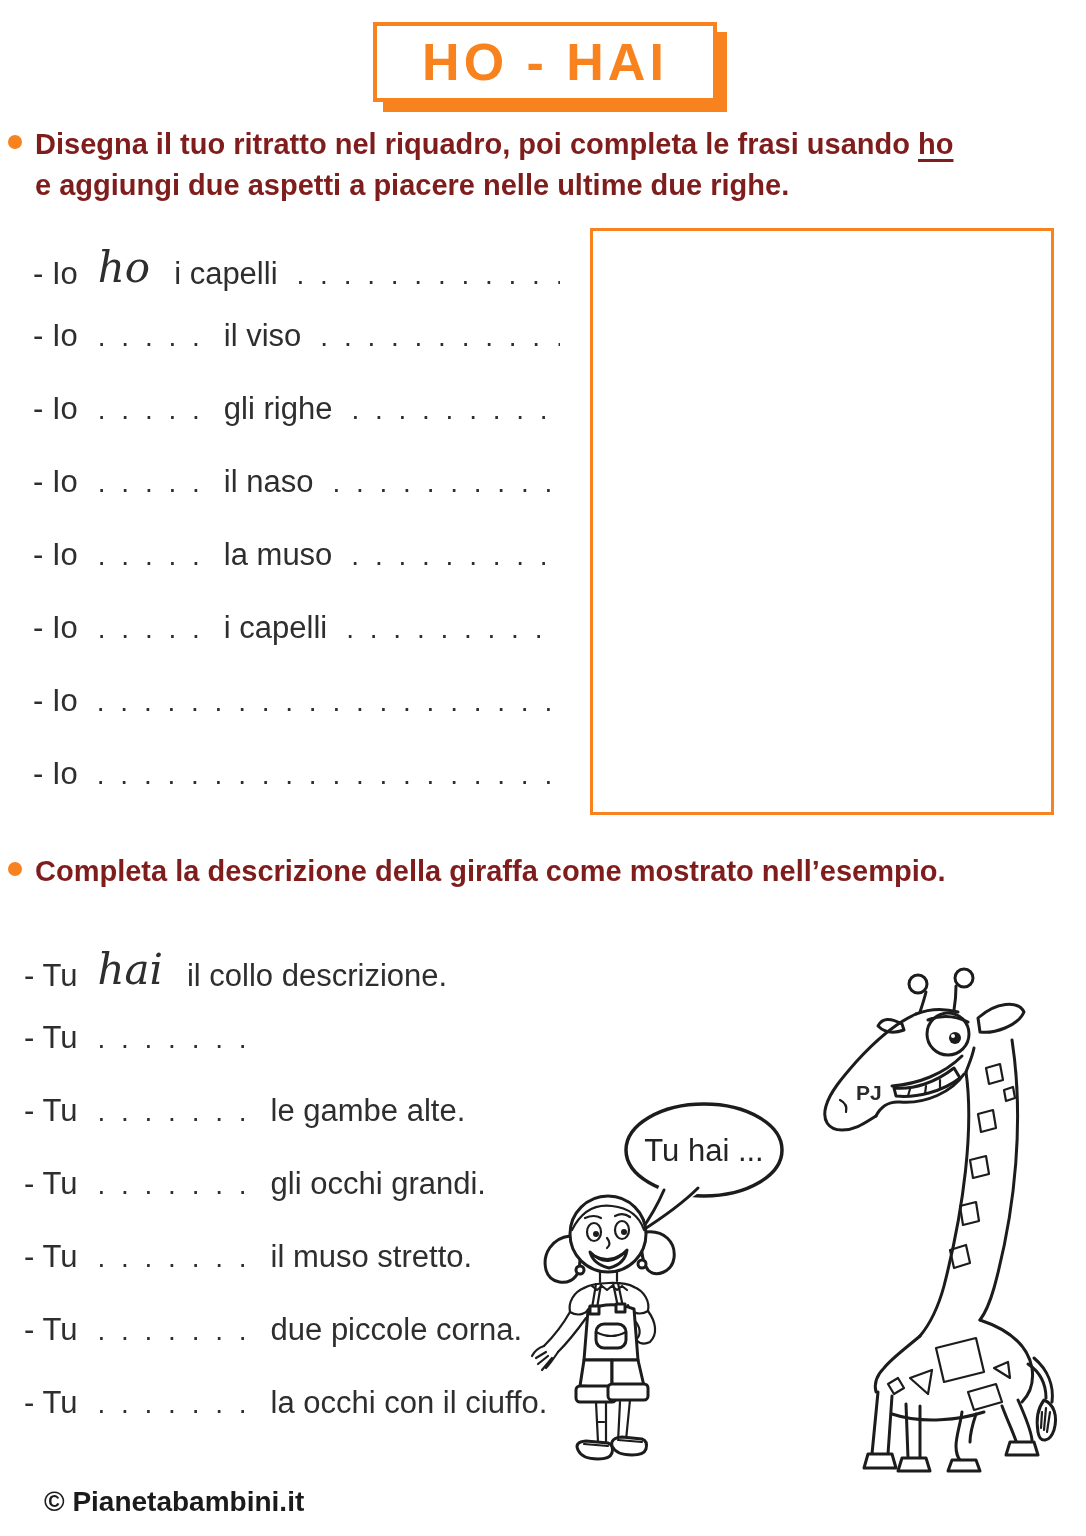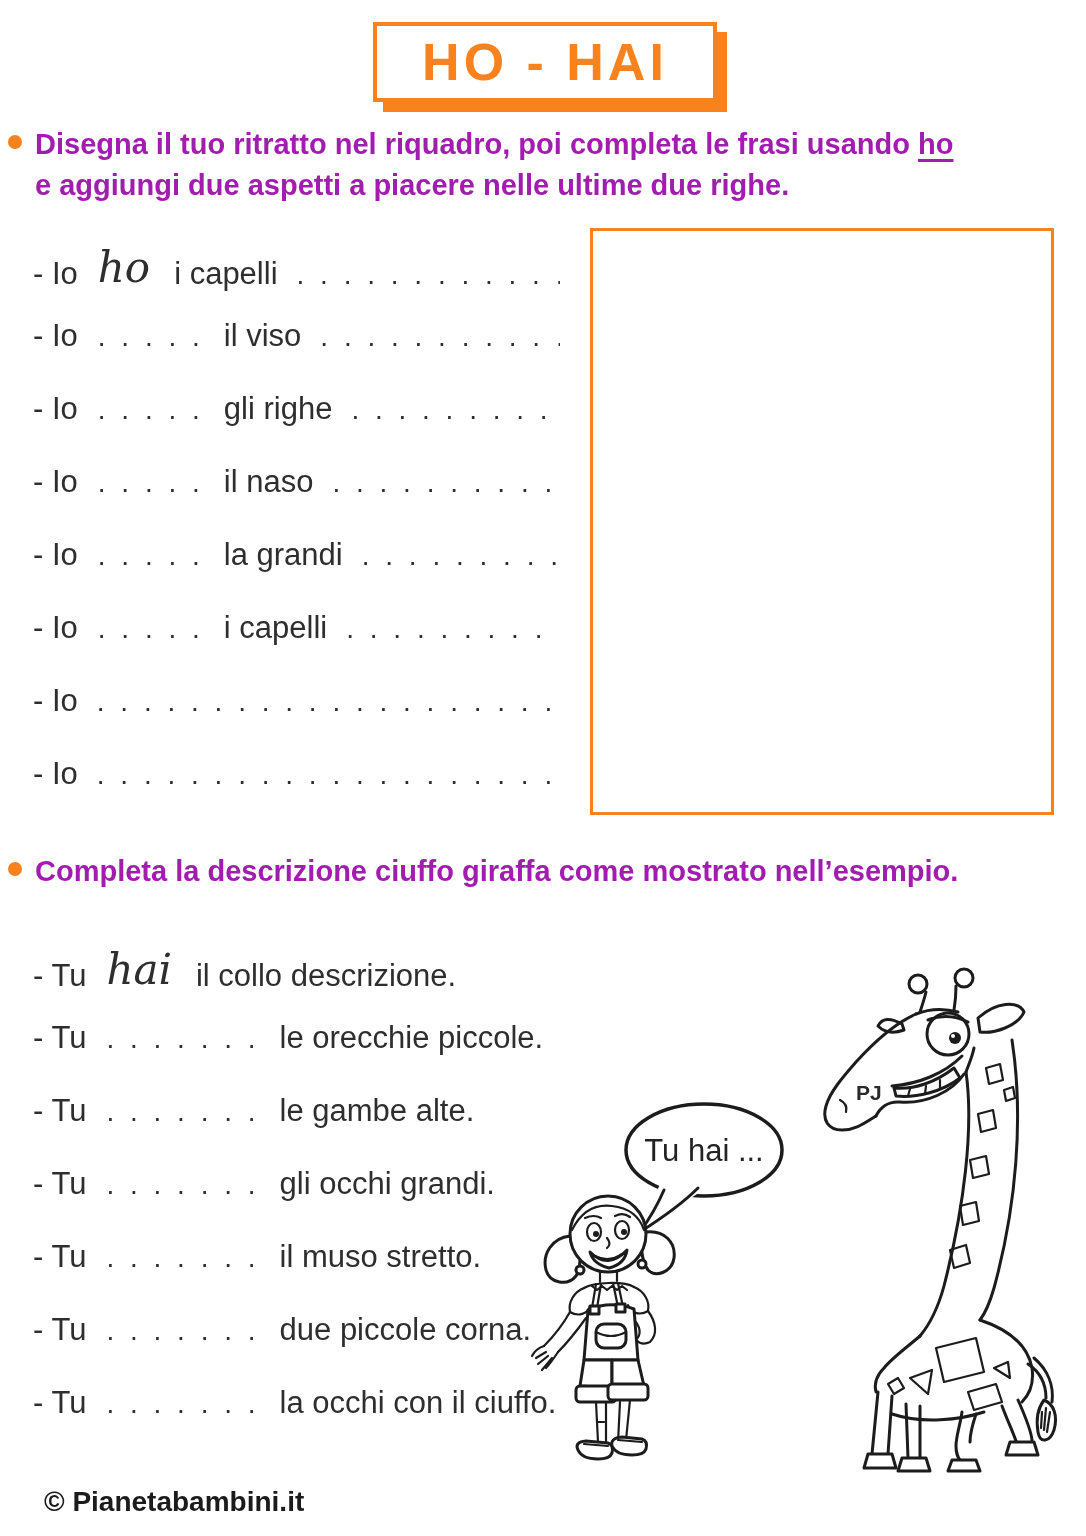--- a/index.html
+++ b/index.html
@@ -7,30 +7,30 @@
         font-family:"Liberation Sans",sans-serif;color:#232323;}
 
   
   .title-box{position:absolute;left:373px;top:22px;width:344px;height:80px;background:#fff;
              border:4px solid #F8821D;box-shadow:10px 10px 0 #F8821D;box-sizing:border-box;
              display:flex;align-items:center;justify-content:center;}
   .title-text{font-size:52px;font-weight:bold;color:#F8821D;letter-spacing:4px;}
 
   
   .instr{position:absolute;display:flex;gap:13px;font-weight:bold;font-size:29px;
-         line-height:1.42;color:#a21caf;}
+         line-height:1.42;color:#7f1d1d;}
   .bullet{width:14px;height:14px;border-radius:50%;background:#F8821D;margin-top:11px;flex:none;}
   #instr1{left:8px;top:124px;width:1065px;}
   #instr2{left:8px;top:851px;width:1065px;}
   .ul{text-decoration:underline;text-underline-offset:5px;text-decoration-thickness:2.5px;}
 
   
   .xlist{position:absolute;}
   #io-list{left:33px;top:230px;width:527px;}
-  #tu-list{left:33px;top:932px;width:520px;}
+  #tu-list{left:24px;top:932px;width:520px;}
   .xrow{display:flex;align-items:baseline;height:73px;white-space:nowrap;font-size:31px;
         color:#2e2e2e;padding-top:15px;box-sizing:border-box;gap:6px;}
   .pre{flex:none;}
   .blank{flex:none;letter-spacing:4px;margin:0 14px;font-size:28px;color:#2e2e2e;}
   .cursive{flex:none;font-family:"DejaVu Serif",serif;font-style:italic;font-size:42px;
            margin:0 18px 0 14px;transform:translateY(-2px);}
   .bodytxt{flex:none;}
   .tail{flex:1 1 auto;overflow:hidden;letter-spacing:4px;margin-left:13px;font-size:28px;color:#2e2e2e;}
 
   
@@ -83,21 +83,21 @@
     </div>
     <div class="xrow">
       <span class="pre">- Io</span>
       <span class="blank">. . . . .</span>
       <span class="bodytxt">il naso</span>
       <span class="tail">. . . . . . . . . . . . . . . . . . . . . . . . . . . . . . . . . . . . . . . . . . . . . . . .</span>
     </div>
     <div class="xrow">
       <span class="pre">- Io</span>
       <span class="blank">. . . . .</span>
-      <span class="bodytxt">la grandi</span>
+      <span class="bodytxt">la muso</span>
       <span class="tail">. . . . . . . . . . . . . . . . . . . . . . . . . . . . . . . . . . . . . . . . . . . . . . . .</span>
     </div>
     <div class="xrow">
       <span class="pre">- Io</span>
       <span class="blank">. . . . .</span>
       <span class="bodytxt">i capelli</span>
       <span class="tail">. . . . . . . . . . . . . . . . . . . . . . . . . . . . . . . . . . . . . . . . . . . . . . . .</span>
     </div>
     <div class="xrow">
       <span class="pre">- Io</span>
@@ -106,33 +106,32 @@
     <div class="xrow">
       <span class="pre">- Io</span>
       <span class="tail">. . . . . . . . . . . . . . . . . . . . . . . . . . . . . . . . . . . . . . . . . . . . . . . .</span>
     </div>
   </div>
 
   <div class="drawbox"></div>
 
   <div class="instr" id="instr2">
     <span class="bullet"></span>
-    <div>Completa la descrizione ciuffo giraffa come mostrato nell’esempio.</div>
+    <div>Completa la descrizione della giraffa come mostrato nell’esempio.</div>
   </div>
 
   <div class="xlist" id="tu-list">
     <div class="xrow">
       <span class="pre">- Tu</span>
       <span class="cursive">hai</span>
       <span class="bodytxt">il collo descrizione.</span>
     </div>
     <div class="xrow">
       <span class="pre">- Tu</span>
       <span class="blank">. . . . . . .</span>
-      <span class="bodytxt">le orecchie piccole.</span>
     </div>
     <div class="xrow">
       <span class="pre">- Tu</span>
       <span class="blank">. . . . . . .</span>
       <span class="bodytxt">le gambe alte.</span>
     </div>
     <div class="xrow">
       <span class="pre">- Tu</span>
       <span class="blank">. . . . . . .</span>
       <span class="bodytxt">gli occhi grandi.</span>

